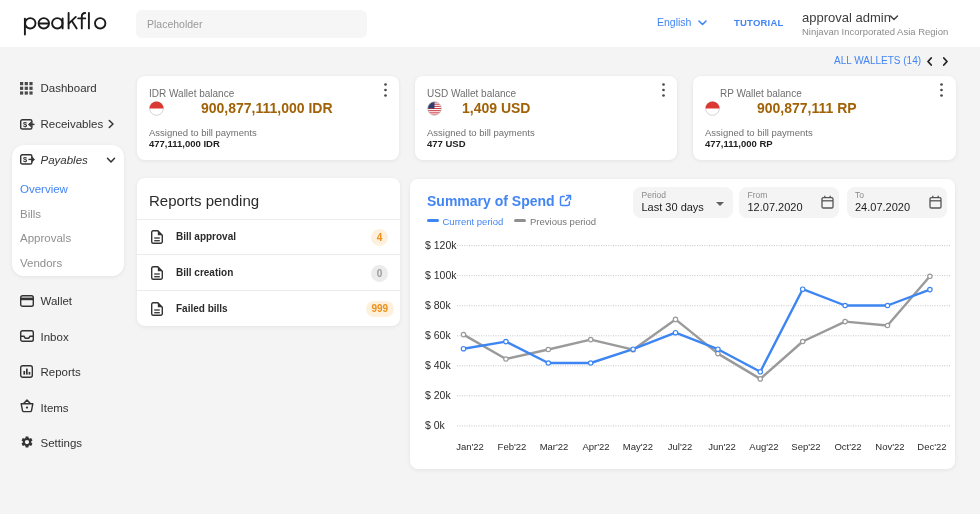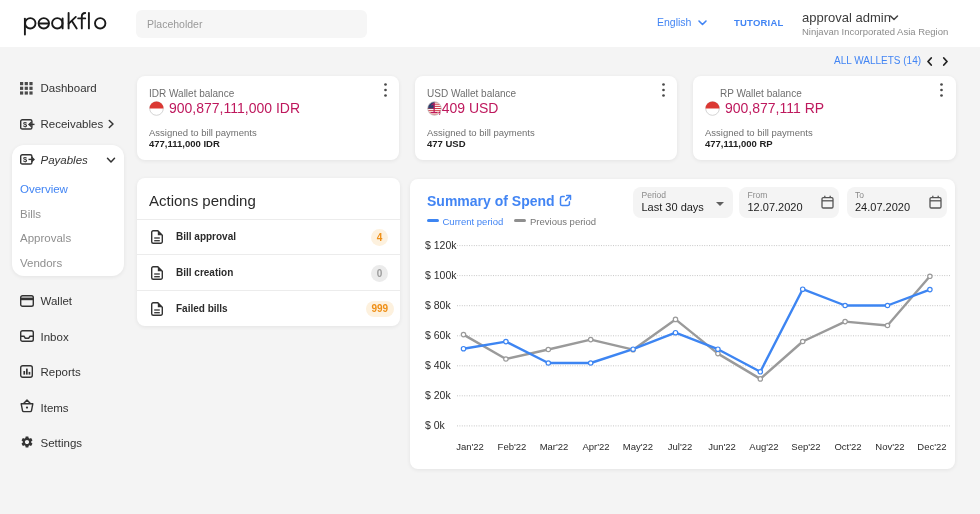--- a/index.html
+++ b/index.html
@@ -132,21 +132,21 @@
 <svg class="abs" style="left:925px;top:55.5px;" width="9" height="11" viewBox="0 0 9 11">
     <polyline points="6.2,2 3,5.5 6.2,9" fill="none" stroke="#222" stroke-width="1.8" stroke-linecap="round" stroke-linejoin="round"></polyline>
   </svg>
 <svg class="abs" style="left:941px;top:55.5px;" width="9" height="11" viewBox="0 0 9 11">
     <polyline points="2.8,2 6,5.5 2.8,9" fill="none" stroke="#222" stroke-width="1.8" stroke-linecap="round" stroke-linejoin="round"></polyline>
   </svg>
 
 <style>
 .wcard { position:absolute; top:76px; width:262px; height:84px; background:#fff; border-radius:8px; box-shadow:0 1px 4px rgba(0,0,0,.07); }
 .wtitle { position:absolute; top:87.5px; font-size:10px; color:#6f6f6f; }
-.wamount { position:absolute; top:100px; font-size:14px; font-weight:normal; color:#be185d; }
+.wamount { position:absolute; top:100px; font-size:14px; font-weight:bold; color:#a16207;margin-left:32px; }
 .wassigned { position:absolute; top:126.5px; font-size:9.5px; color:#6f6f6f; }
 .wsub { position:absolute; top:138px; font-size:9.5px; font-weight:bold; color:#222; }
 .kebab { position:absolute; top:82px; }
 </style>
 <div class="wcard" style="left:137px;"></div>
 <div class="wcard" style="left:415px;"></div>
 <div class="wcard" style="left:693px;width:263px;"></div>
 
 <svg class="abs" style="left:148.5px;top:101px;" width="15" height="15" viewBox="0 0 15 15">
     <defs>
@@ -212,21 +212,21 @@
 <div class="wsub" style="left:705px;">477,111,000 RP</div>
 <svg class="kebab" style="left:939px;" width="5" height="18" viewBox="0 0 5 18">
     <g fill="#4a4a4a">
       <circle cx="2.5" cy="2.5" r="1.35"></circle>
       <circle cx="2.5" cy="8" r="1.35"></circle>
       <circle cx="2.5" cy="13.5" r="1.35"></circle>
     </g>
   </svg>
 
 <div class="abs card" style="left:137px;top:178px;width:263px;height:148px;"></div>
-<div class="abs" style="left:149px;top:192px;font-size:15px;color:#2b2b2b;">Actions pending</div>
+<div class="abs" style="left:149px;top:192px;font-size:15px;color:#2b2b2b;">Reports pending</div>
 <div class="abs" style="left:137px;top:219px;width:263px;height:1px;background:#ececec;"></div>
 <div class="abs" style="left:137px;top:254px;width:263px;height:1px;background:#ececec;"></div>
 <div class="abs" style="left:137px;top:290px;width:263px;height:1px;background:#ececec;"></div>
 <style>
 .doc { position:absolute; left:151px; }
 .alabel { position:absolute; left:176px; font-size:10px; font-weight:bold; color:#2b2b2b; }
 .badge { position:absolute; border-radius:9px; font-size:10px; font-weight:bold; text-align:center; }
 </style>
 <svg class="doc" style="top:230px;" width="12" height="14" viewBox="0 0 12 14">
  <path d="M2.2,0.7 H6.8 L11.3,5.2 V11.8 A1.5,1.5 0 0 1 9.8,13.3 H2.2 A1.5,1.5 0 0 1 0.7,11.8 V2.2 A1.5,1.5 0 0 1 2.2,0.7 Z" fill="none" stroke="#333" stroke-width="1.4"></path>

